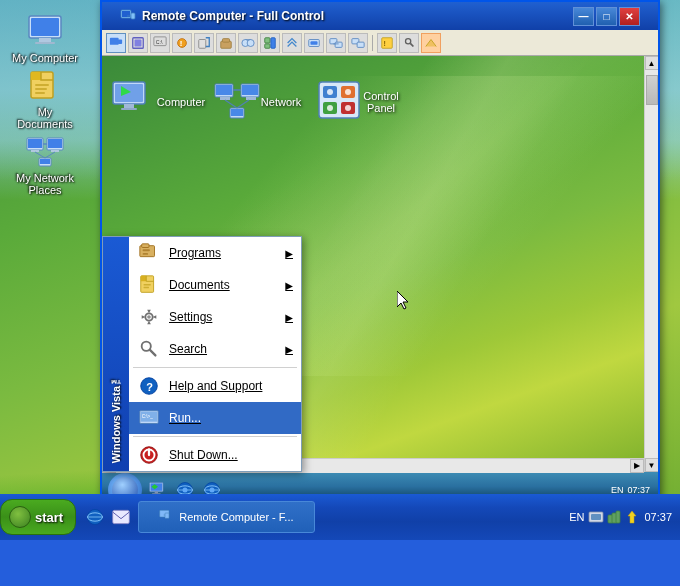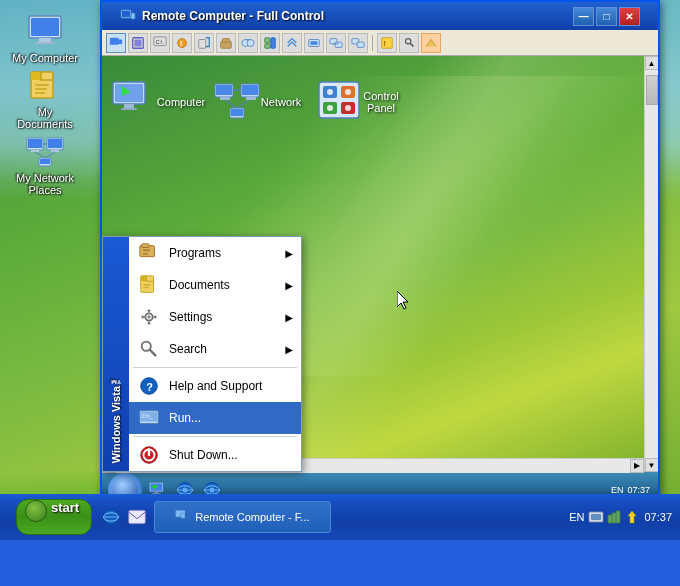--- a/index.html
+++ b/index.html
@@ -55,24 +55,24 @@
 
     .start-button {
       height: 36px;
       background: linear-gradient(180deg, #4aaa20 0%, #3a9018 50%, #4aaa20 100%);
       border: 1px solid #2a7010;
       border-radius: 12px;
       color: white;
       font-weight: bold;
       font-size: 13px;
       padding: 0 12px 0 8px;
-      margin-left: 16px;
-      cursor: pointer;
-      display: flex;
-      align-items: flex-start;
+      margin-left: 0;
+      cursor: pointer;
+      display: flex;
+      align-items: center;
       gap: 4px;
       text-shadow: 1px 1px 2px #000;
     }
 
     .start-orb {
       width: 22px;
       height: 22px;
       background: radial-gradient(circle at 40% 35%, #80c040, #3a8020);
       border-radius: 50%;
       border: 1px solid #2a6010;
@@ -378,20 +378,21 @@
       font-size: 11px;
       font-weight: bold;
       writing-mode: vertical-rl;
       transform: rotate(180deg);
       text-shadow: 1px 1px 2px #000;
       white-space: nowrap;
     }
 
     .start-menu-items {
       margin-left: 26px;
+      text-decoration: underline;
     }
 
     .start-menu-item {
       display: flex;
       align-items: center;
       padding: 4px 8px;
       gap: 8px;
       cursor: pointer;
       color: #000;
       font-size: 12px;

